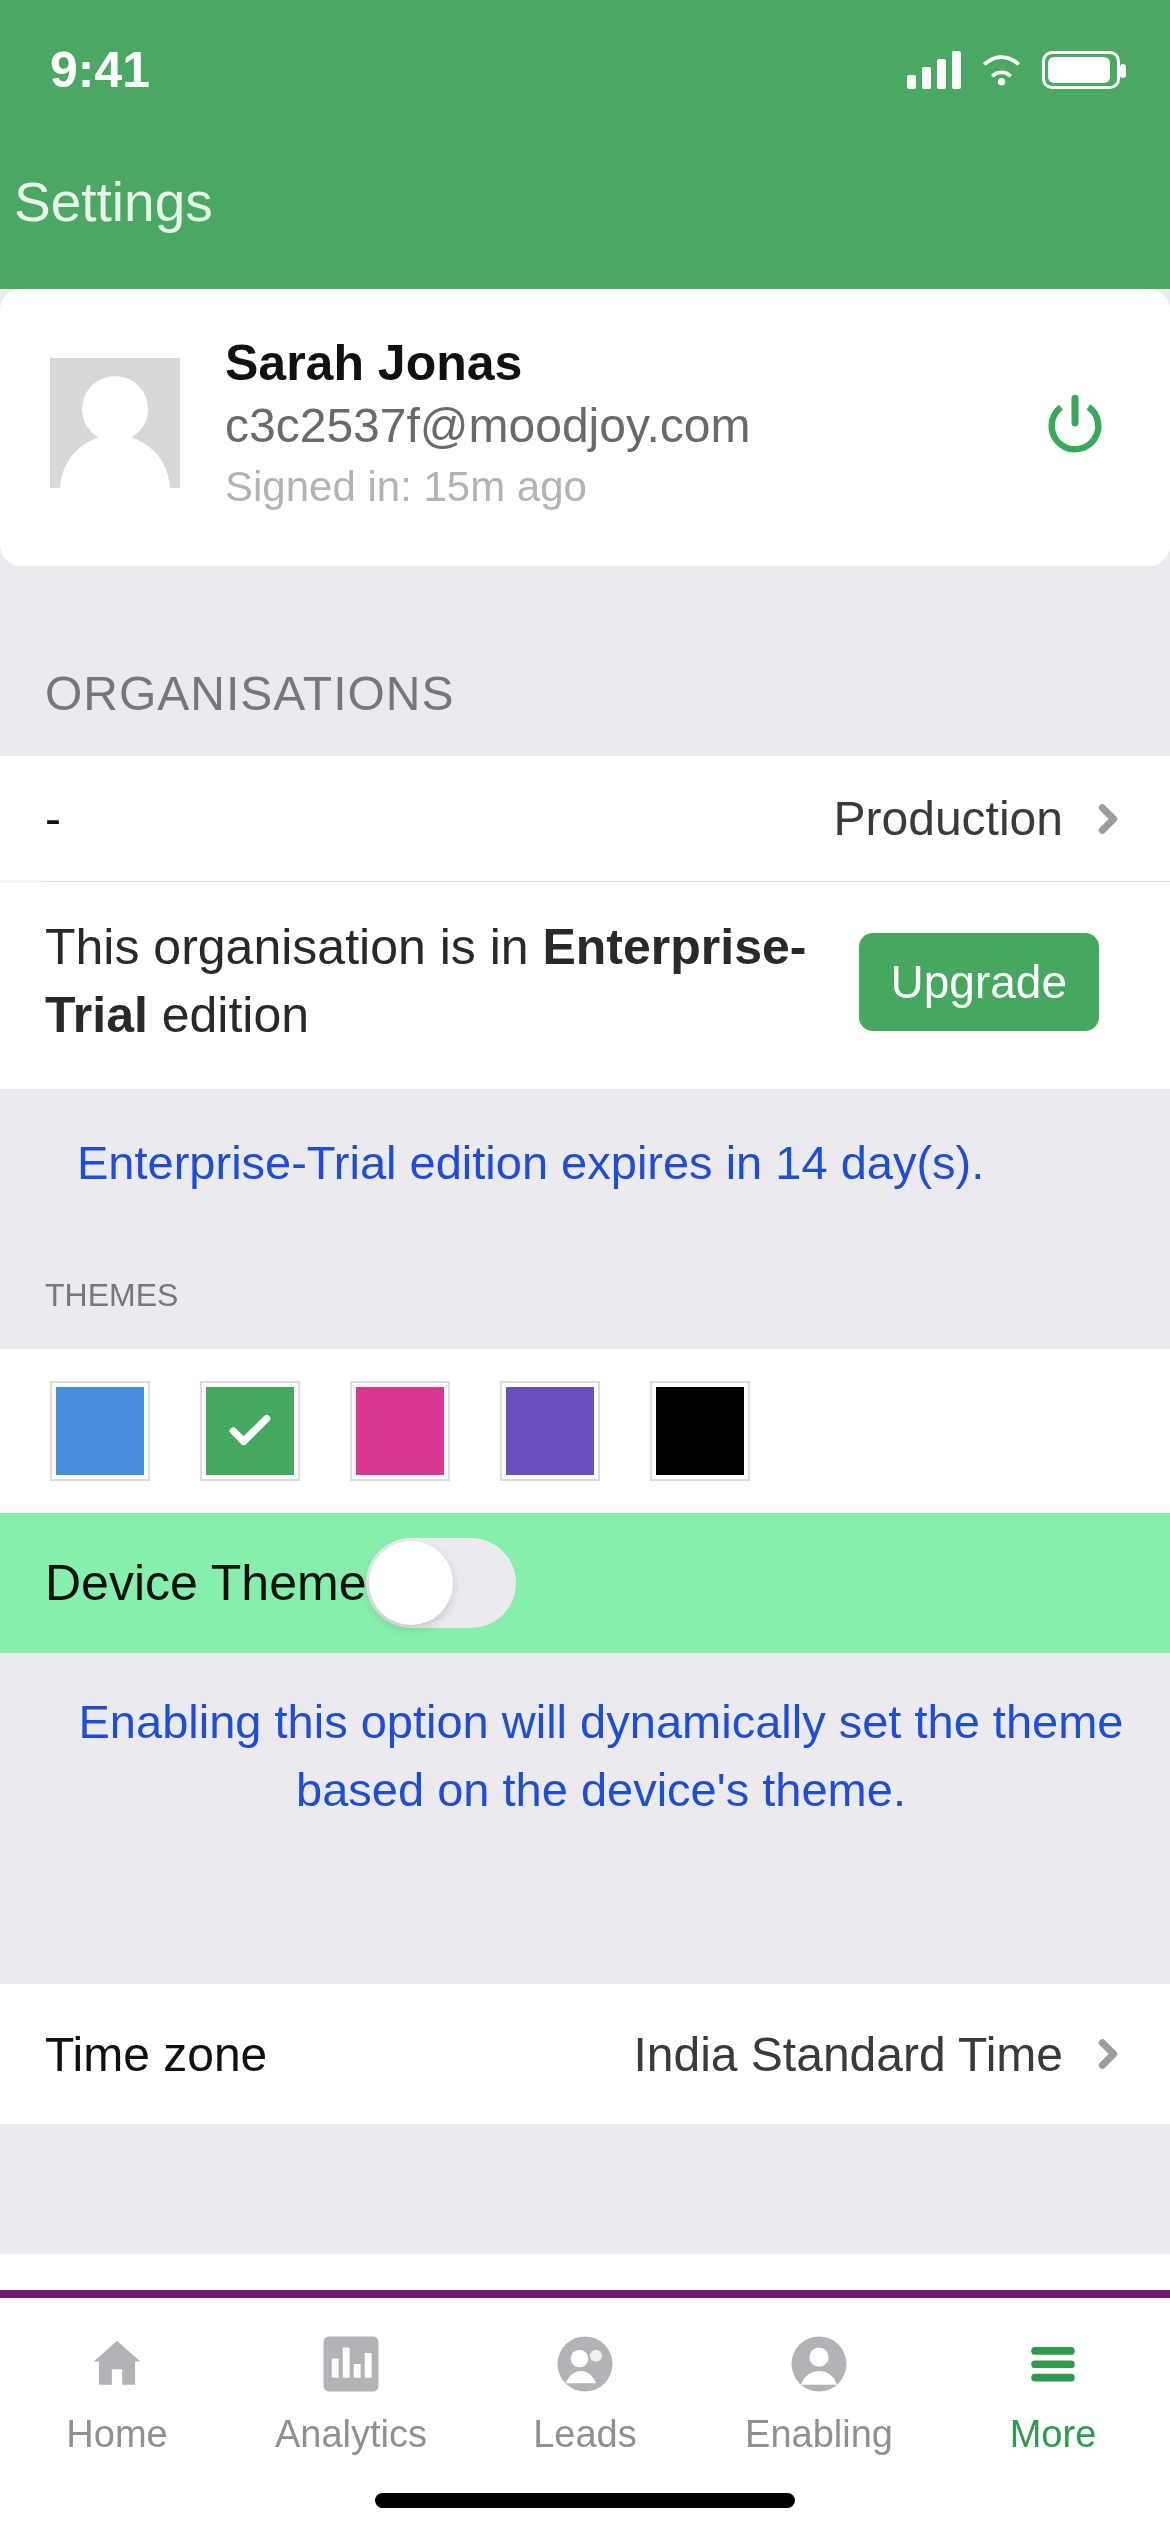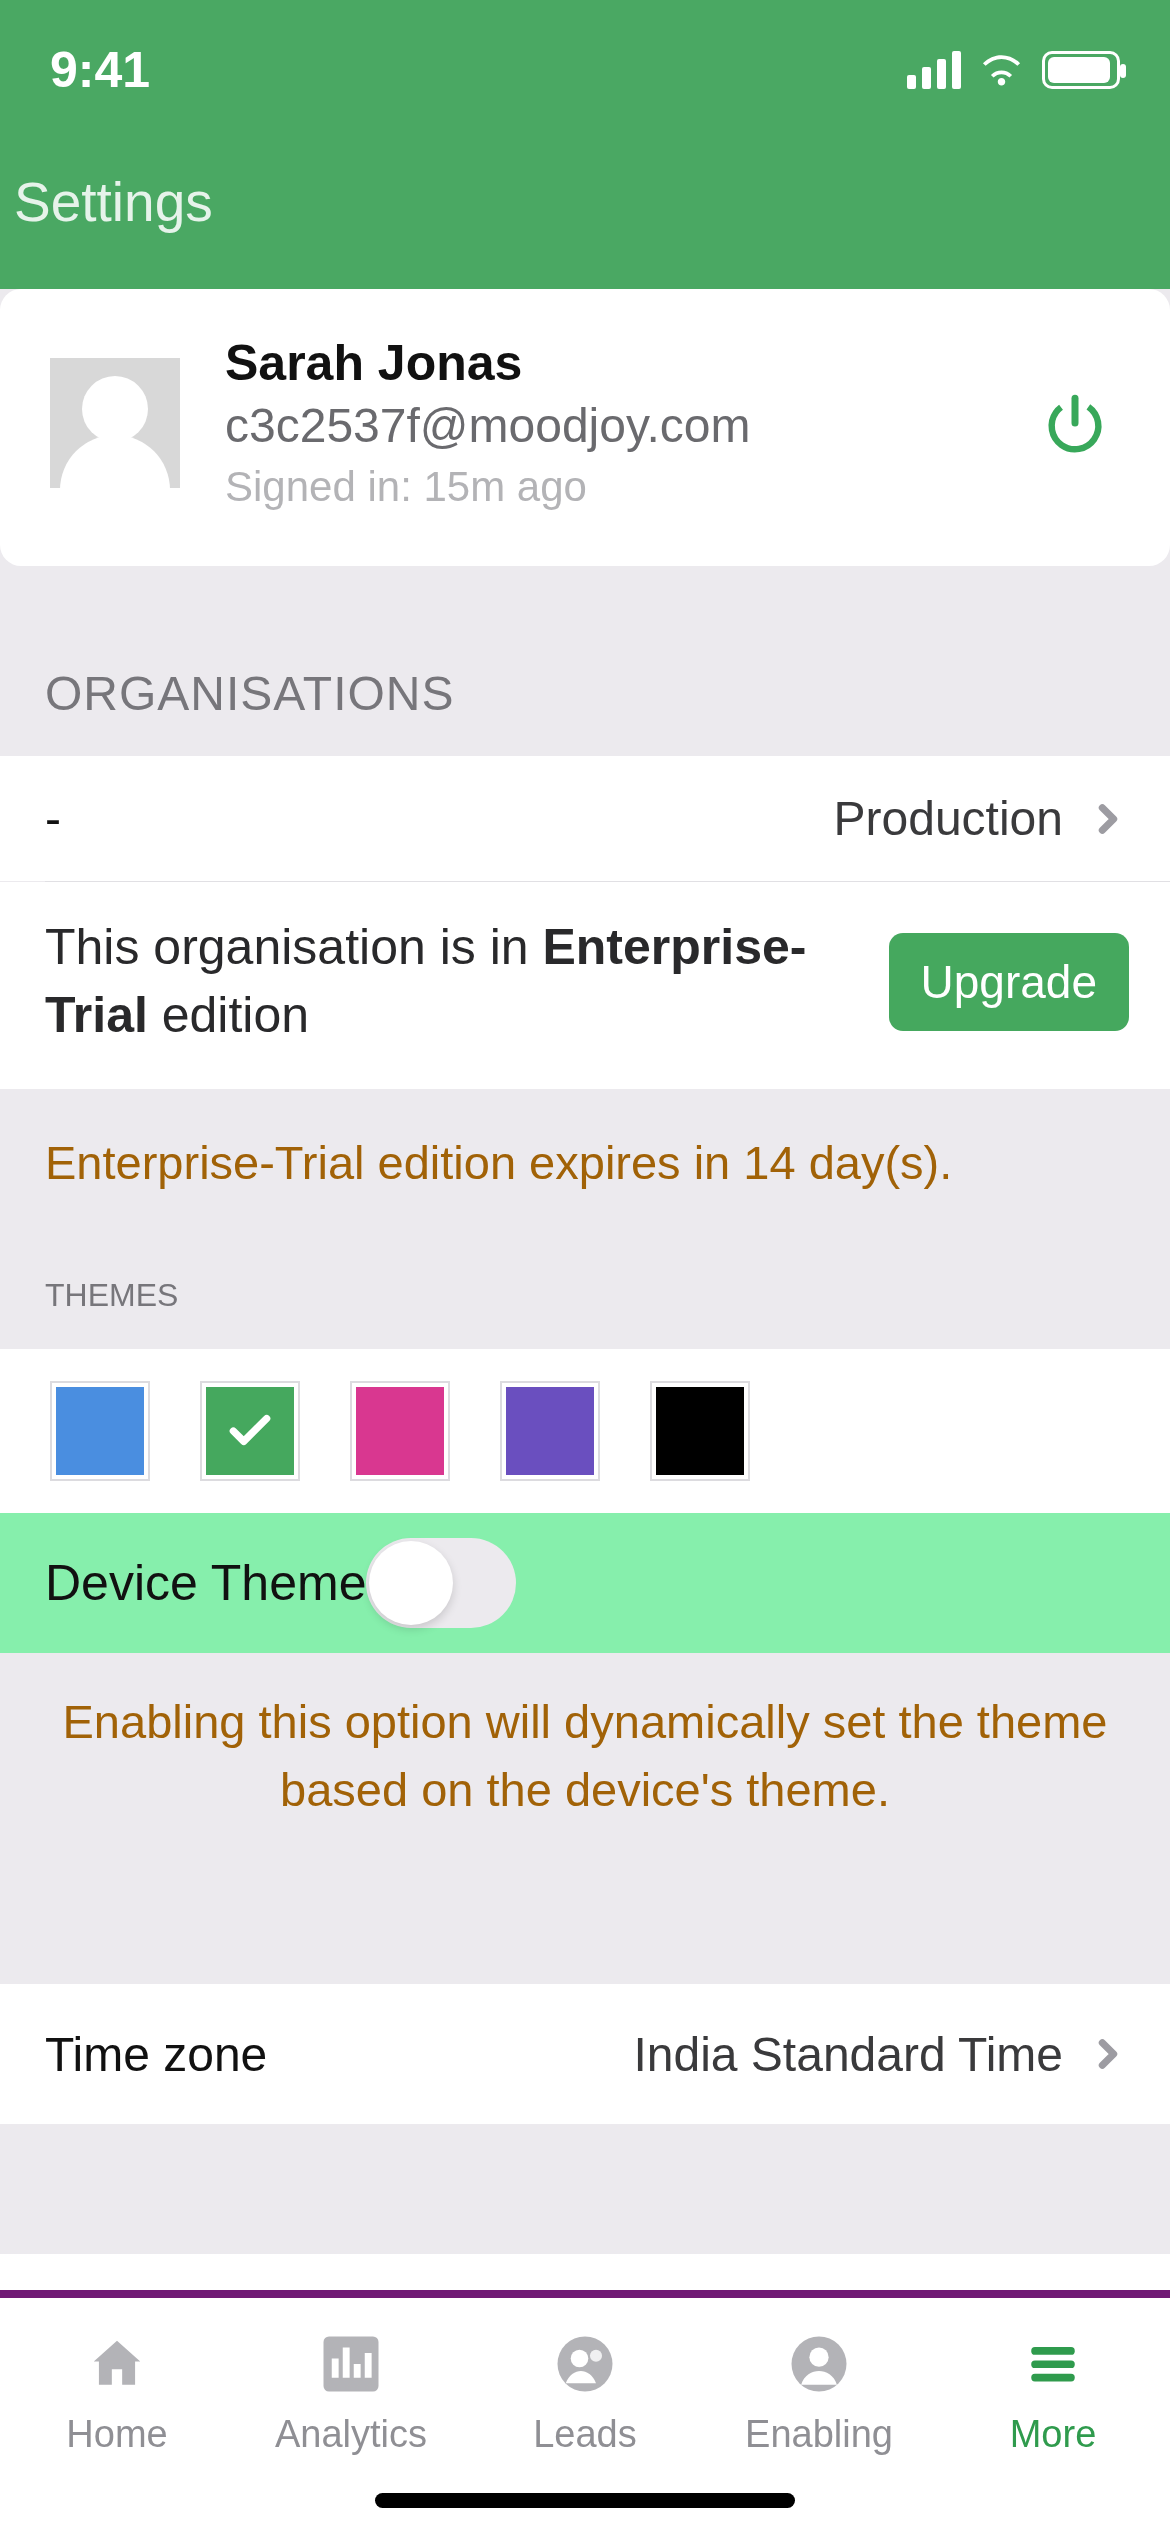--- a/index.html
+++ b/index.html
@@ -34,27 +34,27 @@
   
   .section-header{ padding:100px 45px 35px 45px; font-size:48px; color:#77767b; letter-spacing:1px;}
   
   .list-row{ background:#fff; display:flex; align-items:center; padding:0 45px; min-height:125px; font-size:48px; color:#111;}
   .list-row .spacer{flex:1;}
   .right-value{ color:#3a3a3c; font-size:48px; margin-right:28px;}
   .chevron svg{ width:34px; height:34px; display:block;}
   .chevron path{ stroke:#9d9ca2; stroke-width:5; fill:none; stroke-linecap:round; stroke-linejoin:round;}
   .sep{ height:1px; background:#e1e0e4; margin-left:45px;}
   
-  .edition-row{ background:#fff; display:flex; align-items:center; padding:32px 41px 40px 45px;}
+  .edition-row{ background:#fff; display:flex; align-items:center; padding:32px 71px 40px 45px;}
   .edition-text{ font-size:50px; color:#29292b; line-height:1.35; flex:1; padding-right:30px;}
   .edition-text .bold{ font-weight:700; }
   .edition-text .plain{ font-weight:400; }
   .upgrade-btn{ background:#45a85e; color:#fff; font-size:46px; padding:22px 32px; border-radius:14px; font-weight:500;}
   
-  .grey-info{ padding:40px 45px 10px 45px; font-size:47px; color:#a16207; line-height:1.45;}
+  .grey-info{ padding:40px 45px 10px 45px; font-size:47px; color:#1d4ed8; line-height:1.45;margin-left:32px;}
   
   .themes-label{ padding:70px 45px 35px 45px; font-size:32px; color:#77767b;}
   .theme-swatch-row{ background:#fff; display:flex; gap:50px; padding:32px 50px;}
   .swatch-wrap{ width:100px; height:100px; border:2px solid #dcdbdf; padding:4px; position:relative;}
   .swatch{ width:100%; height:100%; display:flex; align-items:center; justify-content:center;}
   .swatch svg{width:50px; height:50px;}
   
   .device-row{ background:#86efac; display:flex; align-items:center; padding:0 45px; height:140px; font-size:50px; color:#111;}
   .toggle{ width:150px; height:90px; background:#eceaee; border-radius:45px; position:relative;}
   .toggle-knob{ position:absolute; left:3px; top:3px; width:84px; height:84px; background:#fff; border-radius:50%; box-shadow:0 4px 10px rgba(0,0,0,0.15);}

